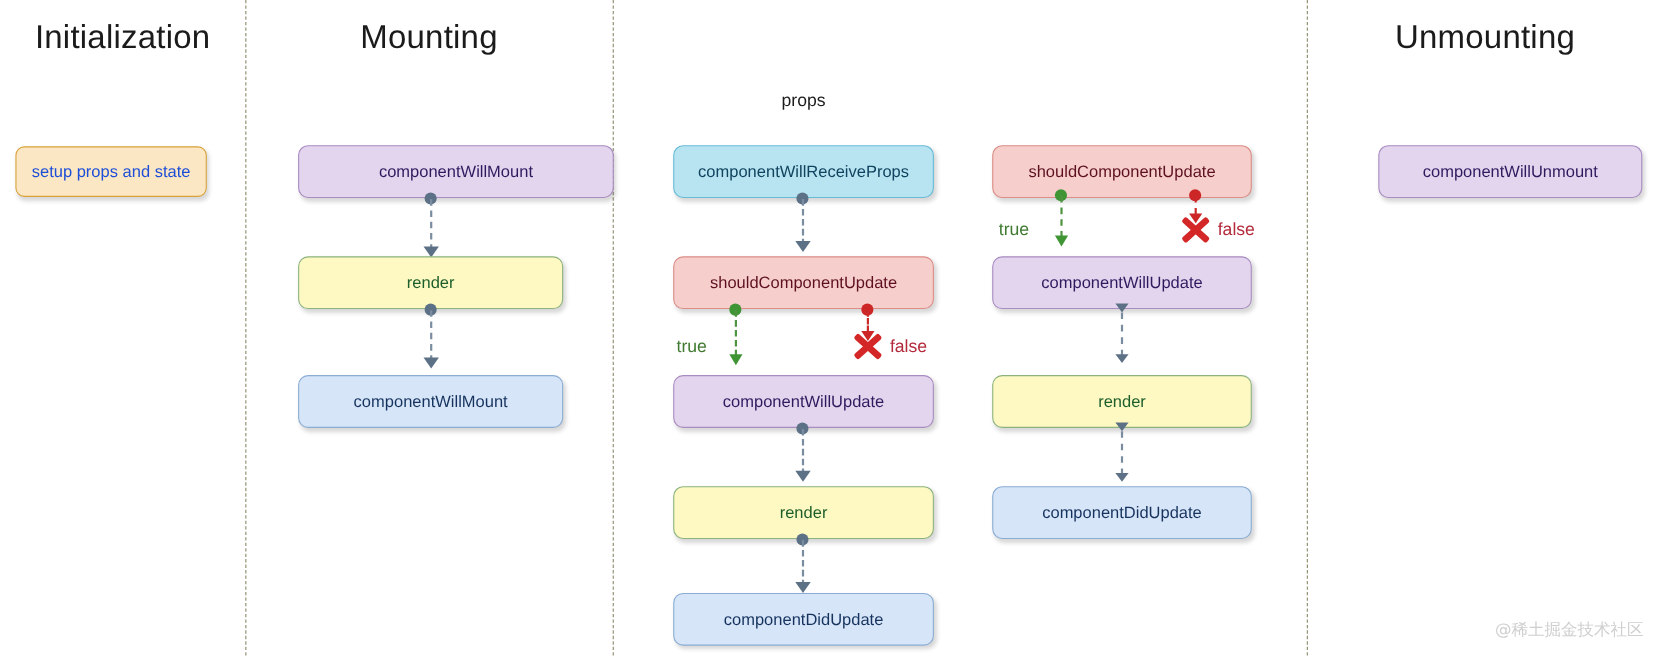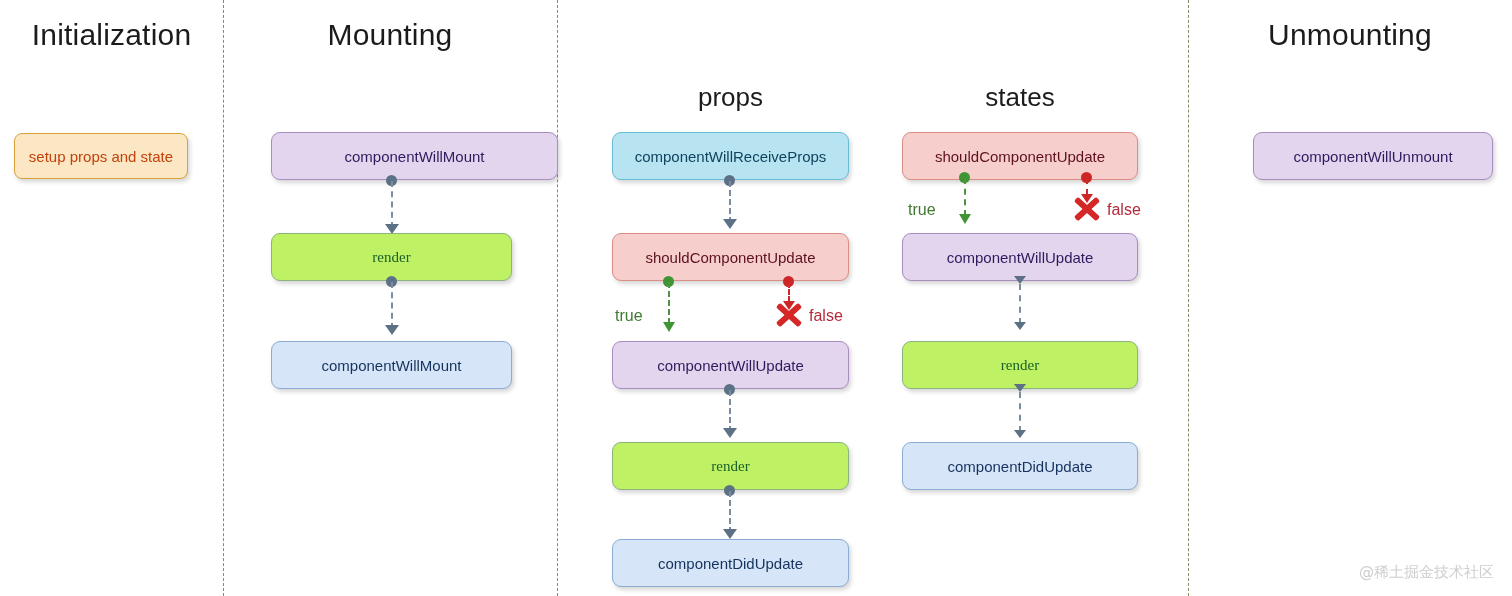--- a/index.html
+++ b/index.html
@@ -20,43 +20,43 @@
 
   
   .sec-title{
     position:absolute;text-align:center;
     font-size:30px;font-weight:400;color:#1b1b1b;
     letter-spacing:.2px;white-space:nowrap;
     line-height:1;
   }
   .sub-title{
     position:absolute;text-align:center;
-    font-size:26px;font-weight:400;color:#1b1b1b;
+    font-size:16px;font-weight:400;color:#1b1b1b;
     white-space:nowrap;line-height:1;
   }
 
   
   .node{
     position:absolute;
     box-sizing:border-box;
     height:48px;
     border-radius:9px;
     border-width:1.5px;border-style:solid;
     display:flex;align-items:center;justify-content:center;
     font-size:15px;font-weight:400;
     box-shadow:2px 3px 4px rgba(0,0,0,.16);
     white-space:nowrap;
   }
   .node.purple{background:#e4d5ef;border-color:#a98cc0;color:#2d1b5e;}
-  .node.green {background:#bef264;border-color:#8cb37e;color:#1d5e2a;font-family:Liberation Serif, serif;}
+  .node.green {background:#fef9c3;border-color:#8cb37e;color:#1d5e2a;}
   .node.blue  {background:#d6e5f8;border-color:#8badd3;color:#16335e;}
   .node.cyan  {background:#b8e4f2;border-color:#68bcd6;color:#10435e;}
   .node.red   {background:#f6cfcc;border-color:#db8d86;color:#5e1020;}
   .node.tan{
-    background:#fbe7c4;border-color:#d9a33a;color:#c2410c;
+    background:#fbe7c4;border-color:#d9a33a;color:#1d4ed8;
     height:46px;border-radius:8px;font-size:15px;
   }
 
   
   .conn{position:absolute;width:0;border-left-width:2px;border-left-style:dashed;}
   .conn.slate{border-left-color:#7a8da0;}
   .conn.green{border-left-color:#4e9440;}
   .conn.red  {border-left-color:#cc2a2a;}
 
   .dot{position:absolute;width:11px;height:11px;border-radius:50%;}
@@ -100,21 +100,20 @@
 
   <div class="divider" style="left:223px;"></div>
   <div class="divider" style="left:557px;"></div>
   <div class="divider" style="left:1188px;"></div>
 
   <div class="sec-title" style="left:0px;top:20px;width:223px;">Initialization</div>
   <div class="sec-title" style="left:223px;top:20px;width:334px;">Mounting</div>
   <div class="sec-title" style="left:1188px;top:20px;width:324px;">Unmounting</div>
 
   <div class="sub-title" style="left:612px;top:84px;width:237px;">props</div>
-  <div class="sub-title" style="left:902px;top:84px;width:236px;">states</div>
 
   <div class="node tan" style="left:14px;top:133px;width:174px;">setup props and state</div>
 
   <div class="node purple" style="left:271px;top:132px;width:287px;">componentWillMount</div>
 
   <div class="dot slate" style="left:386px;top:175px;"></div>
   <div class="conn slate" style="left:391px;top:181px;height:47px;"></div>
   <div class="head slate" style="left:385px;top:224px;"></div>
 
   <div class="node green" style="left:271px;top:233px;width:241px;">render</div>

